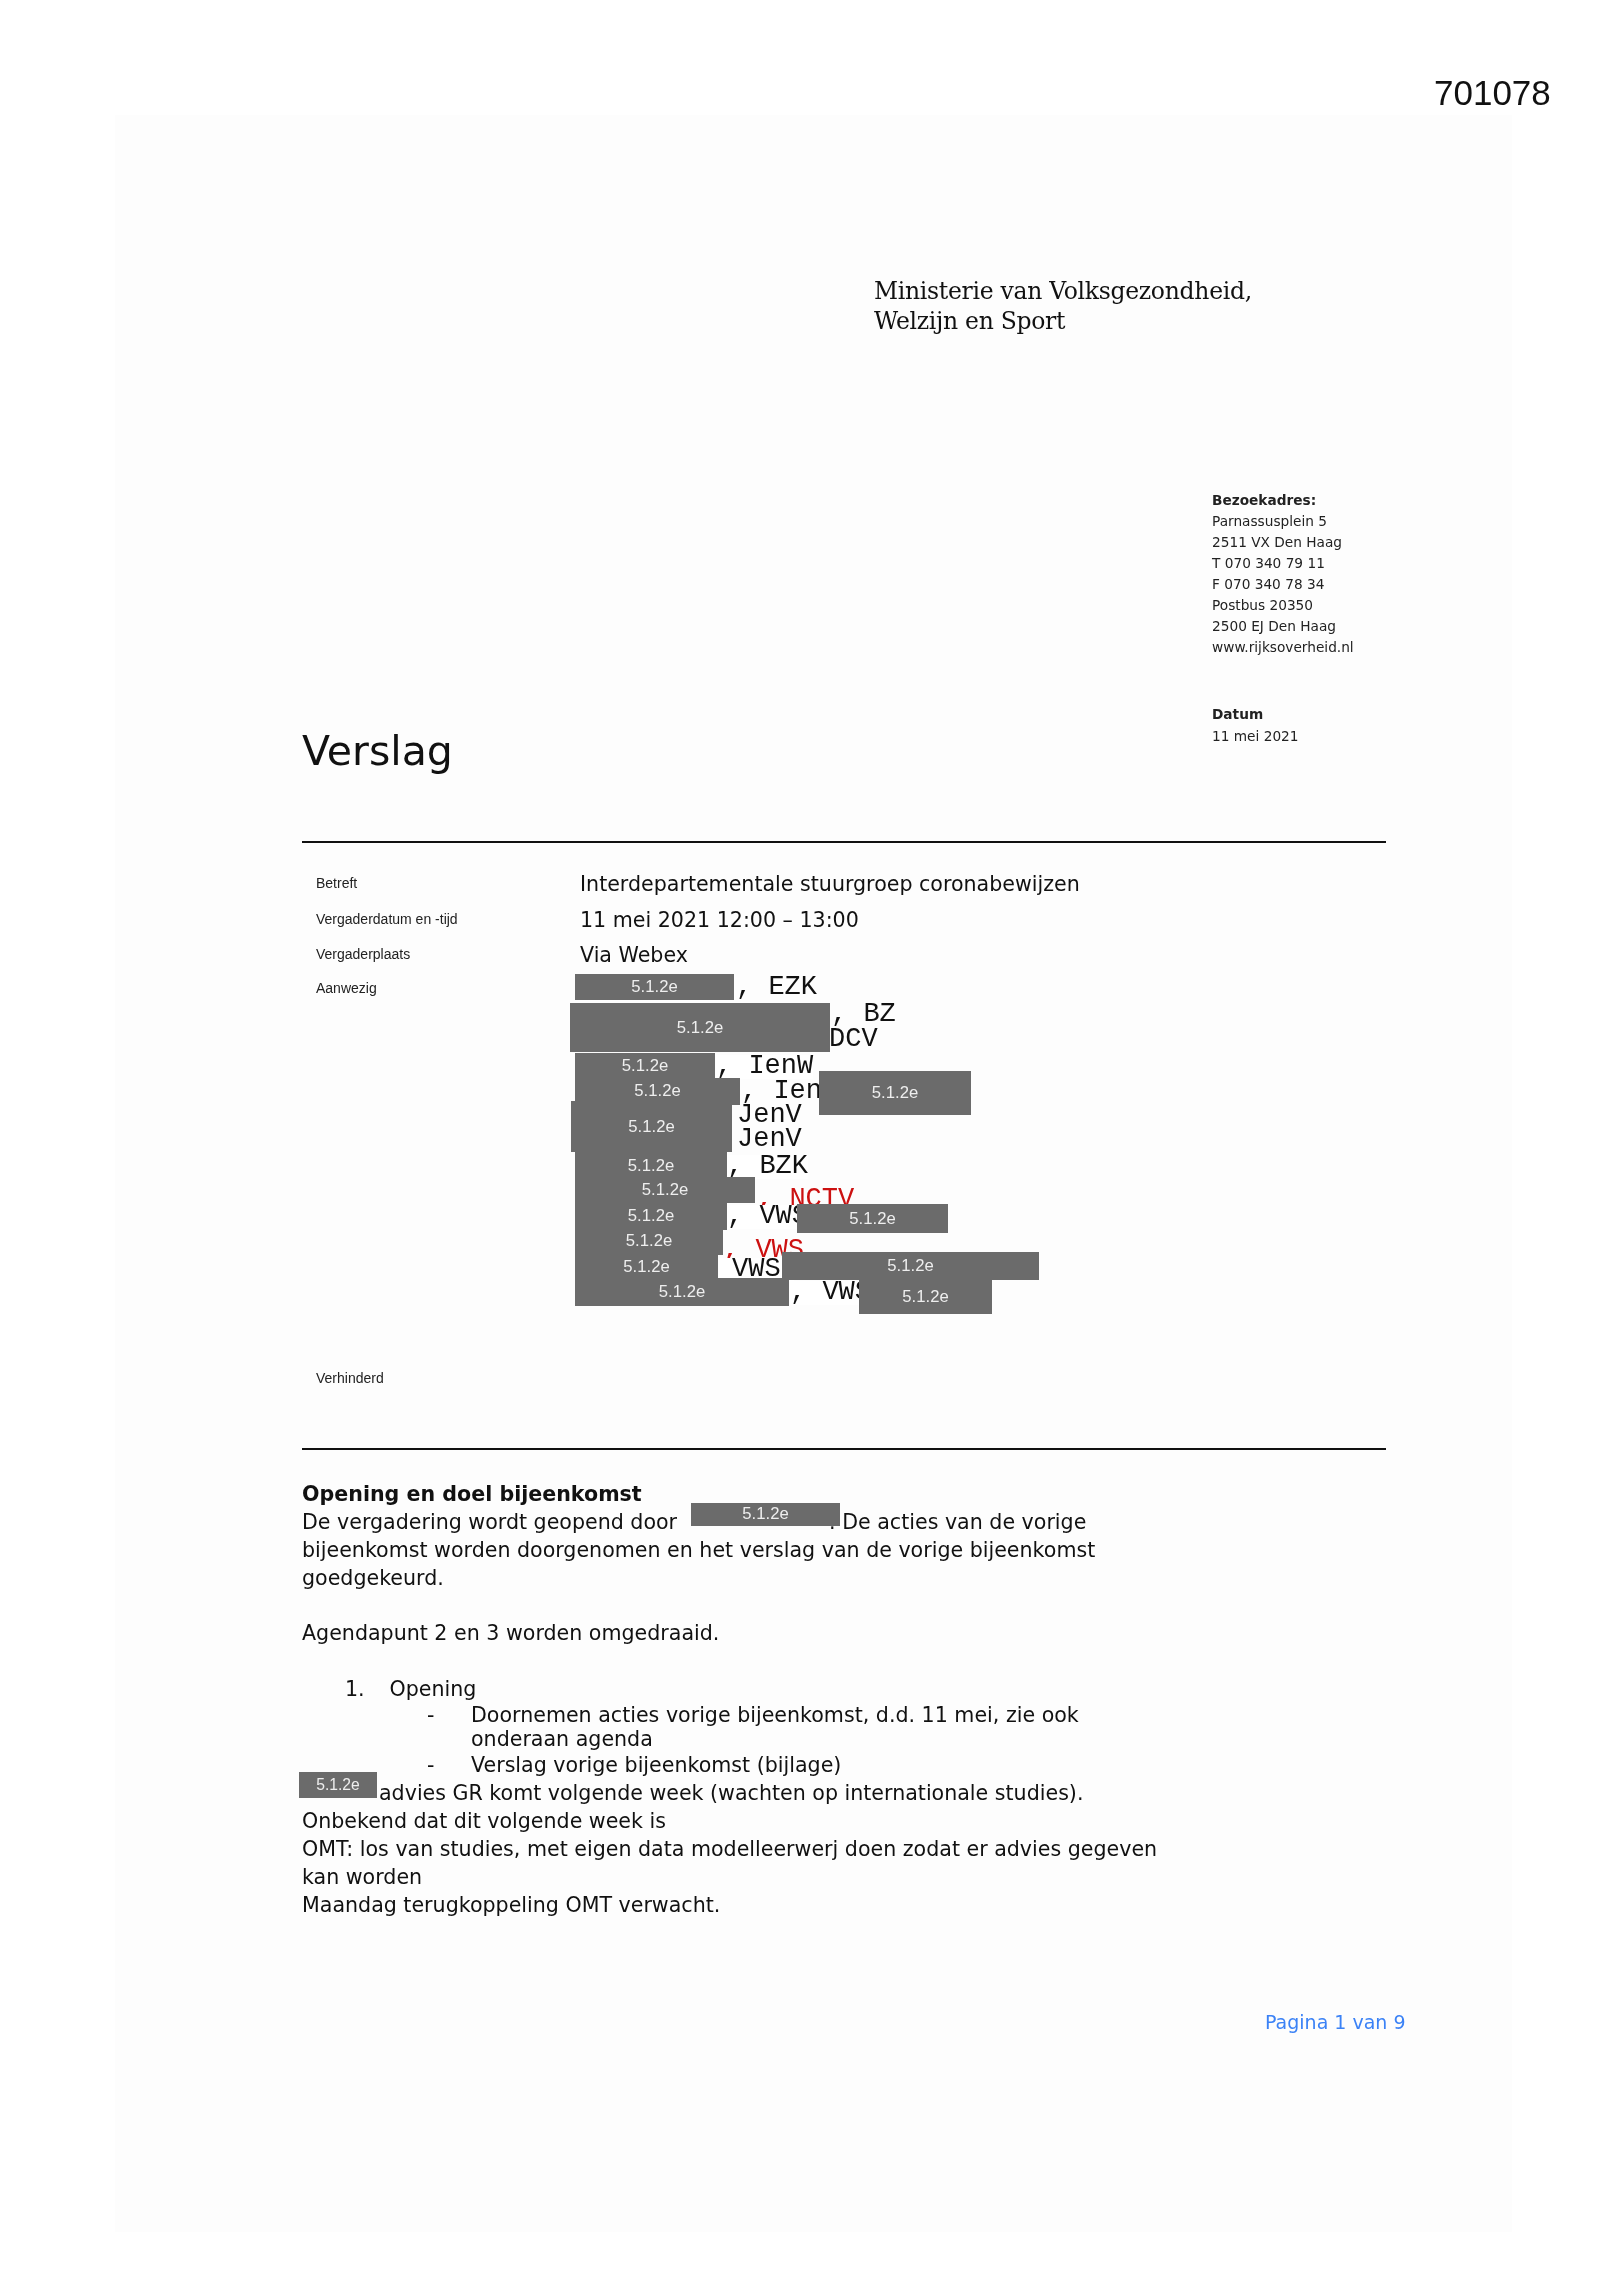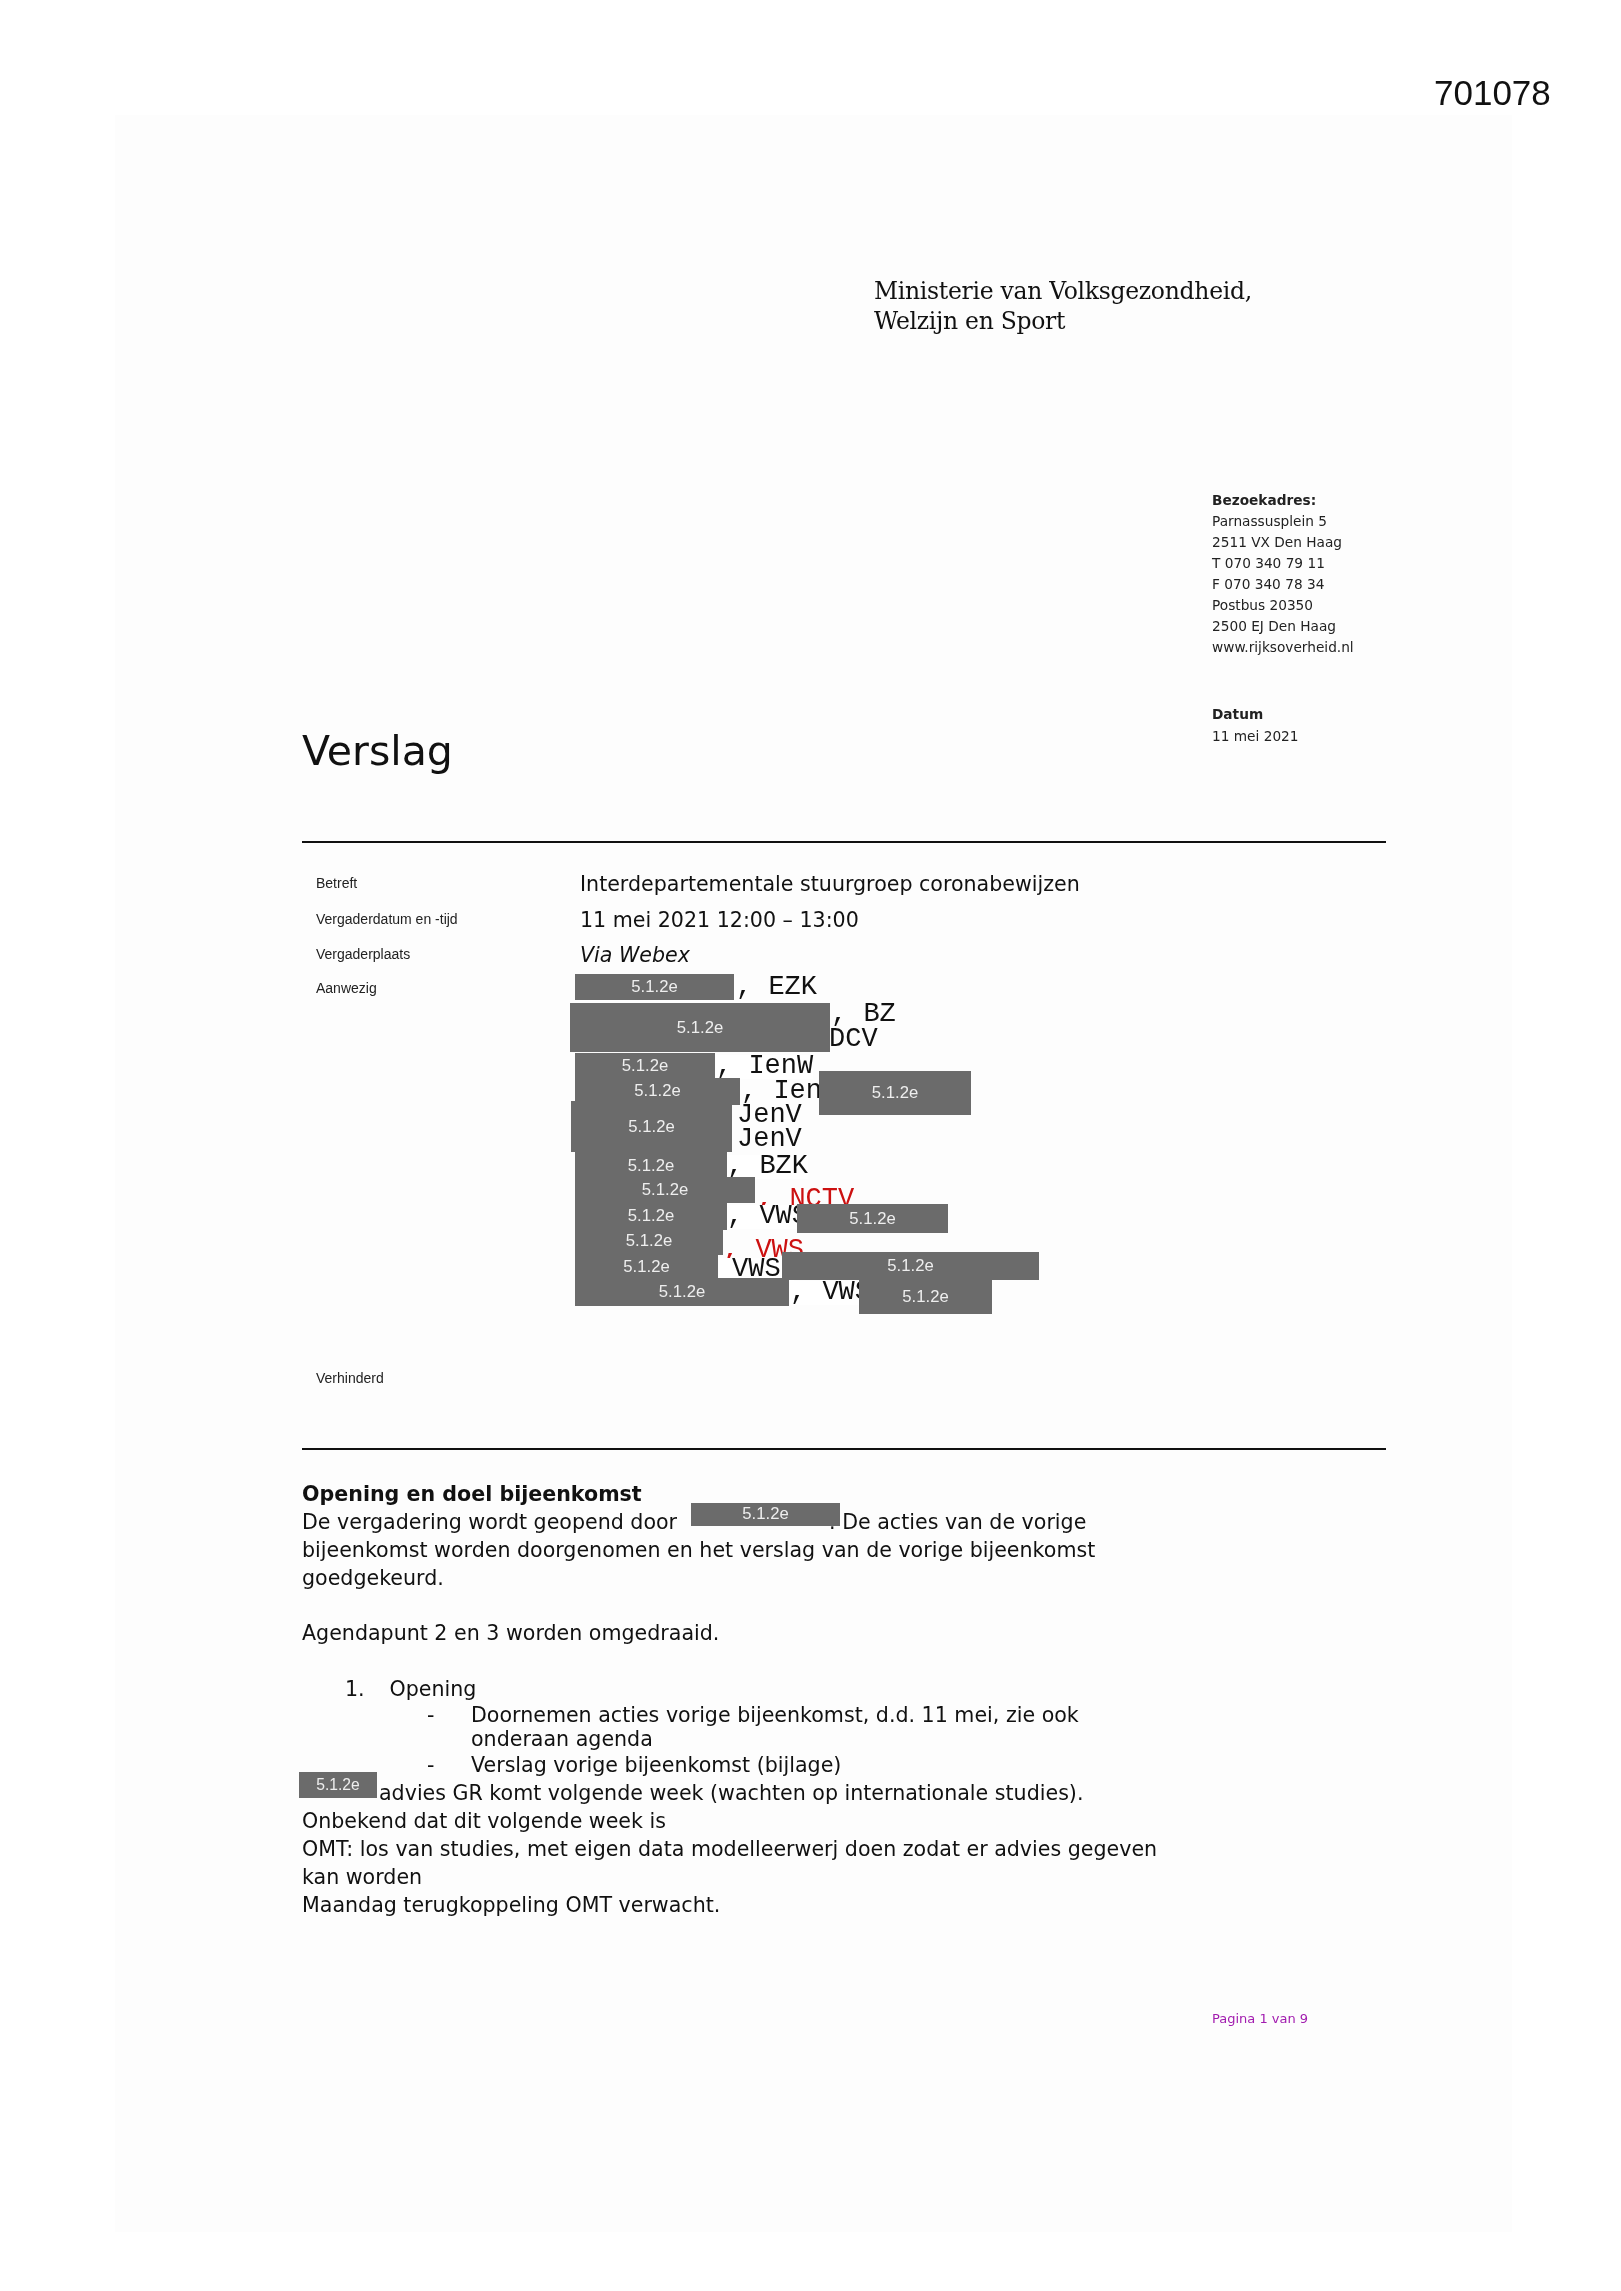--- a/index.html
+++ b/index.html
@@ -14,21 +14,21 @@
     .title { left:302px; top:727px; font-size:41px; color:#111; }
     .rule { position:absolute; left:302px; width:1084px; height:2px; background:#111; }
     .lbl { left:316px; font-size:14px; color:#222; font-family:"Liberation Sans", sans-serif; }
     .val { left:580px; font-size:20.6px; color:#111; }
     .red { position:absolute; background:#6b6b6b; color:#eeeeee; font-family:"Liberation Sans", sans-serif;
            font-size:16.7px; display:flex; align-items:center; justify-content:center; }
     .org { position:absolute; font-family:Liberation Mono, monospace; font-size:27px; color:#111; white-space:nowrap; background:#fff; line-height:23.5px; }
     .org.alert { color:#cc1111; background:transparent;margin-top:8px; }
     .body { left:302px; font-size:20.6px; line-height:28px; color:#111; }
     .h { font-weight:bold; }
-    .pagenum { left:1212px; top:2011px; font-size:13px; color:#a21caf; }
+    .pagenum { left:1265px; top:2011px; font-size:19px; color:#3b82f6; }
   </style>
 </head>
 <body>
 
 <div class="sheet"></div>
 
 <div class="abs docid">701078</div>
 
 <div class="abs ministry">
   <div>Ministerie van Volksgezondheid,</div>
@@ -53,21 +53,21 @@
 
 <div class="abs title">Verslag</div>
 
 <div class="rule" style="top:841px;"></div>
 
 <div class="abs lbl" style="top:875px;">Betreft</div>
 <div class="abs val" style="top:872px;">Interdepartementale stuurgroep coronabewijzen</div>
 <div class="abs lbl" style="top:911px;">Vergaderdatum en -tijd</div>
 <div class="abs val" style="top:908px;">11 mei 2021 12:00 – 13:00</div>
 <div class="abs lbl" style="top:946px;">Vergaderplaats</div>
-<div class="abs val" style="top:943px;font-style:italic;">Via Webex</div>
+<div class="abs val" style="top:943px;">Via Webex</div>
 <div class="abs lbl" style="top:980px;">Aanwezig</div>
 
 <div>
   <div class="red" style="left:575px;top:974px;width:159px;height:25.5px;">5.1.2e</div>
   <div class="org" style="left:736px;top:976px;background:transparent;">, EZK</div>
 
   <div class="red" style="left:570px;top:1003px;width:260px;height:49px;">5.1.2e</div>
   <div class="org" style="left:831px;top:1003px;background:transparent;">, BZ</div>
   <div class="org" style="left:829px;top:1028px;background:transparent;">DCV</div>
 

